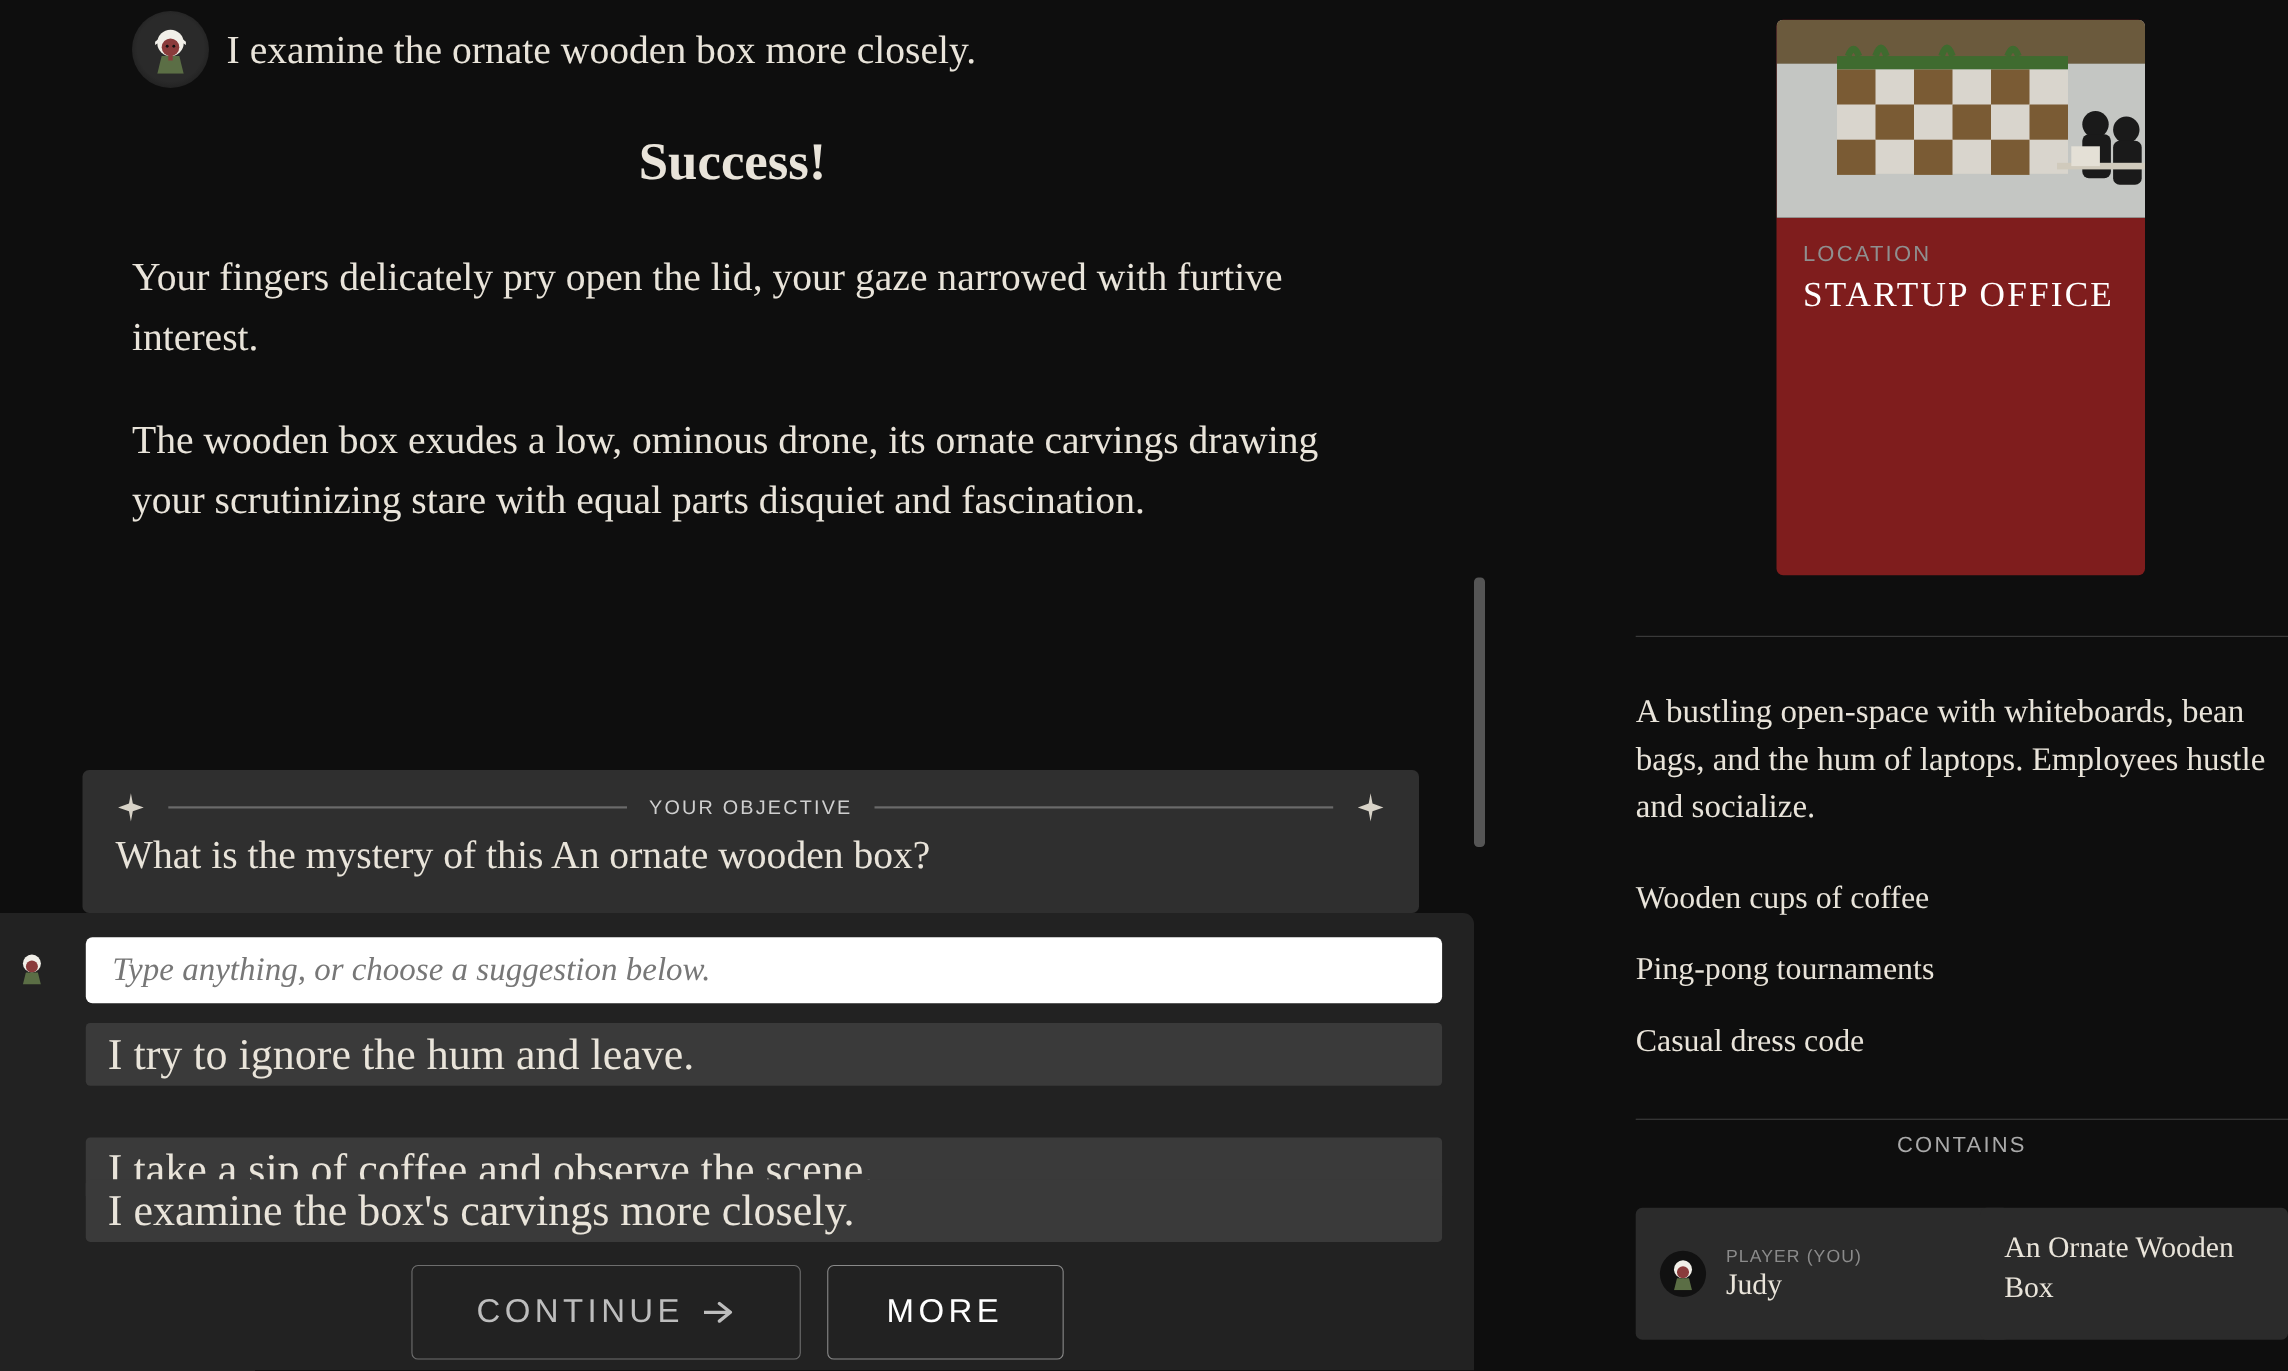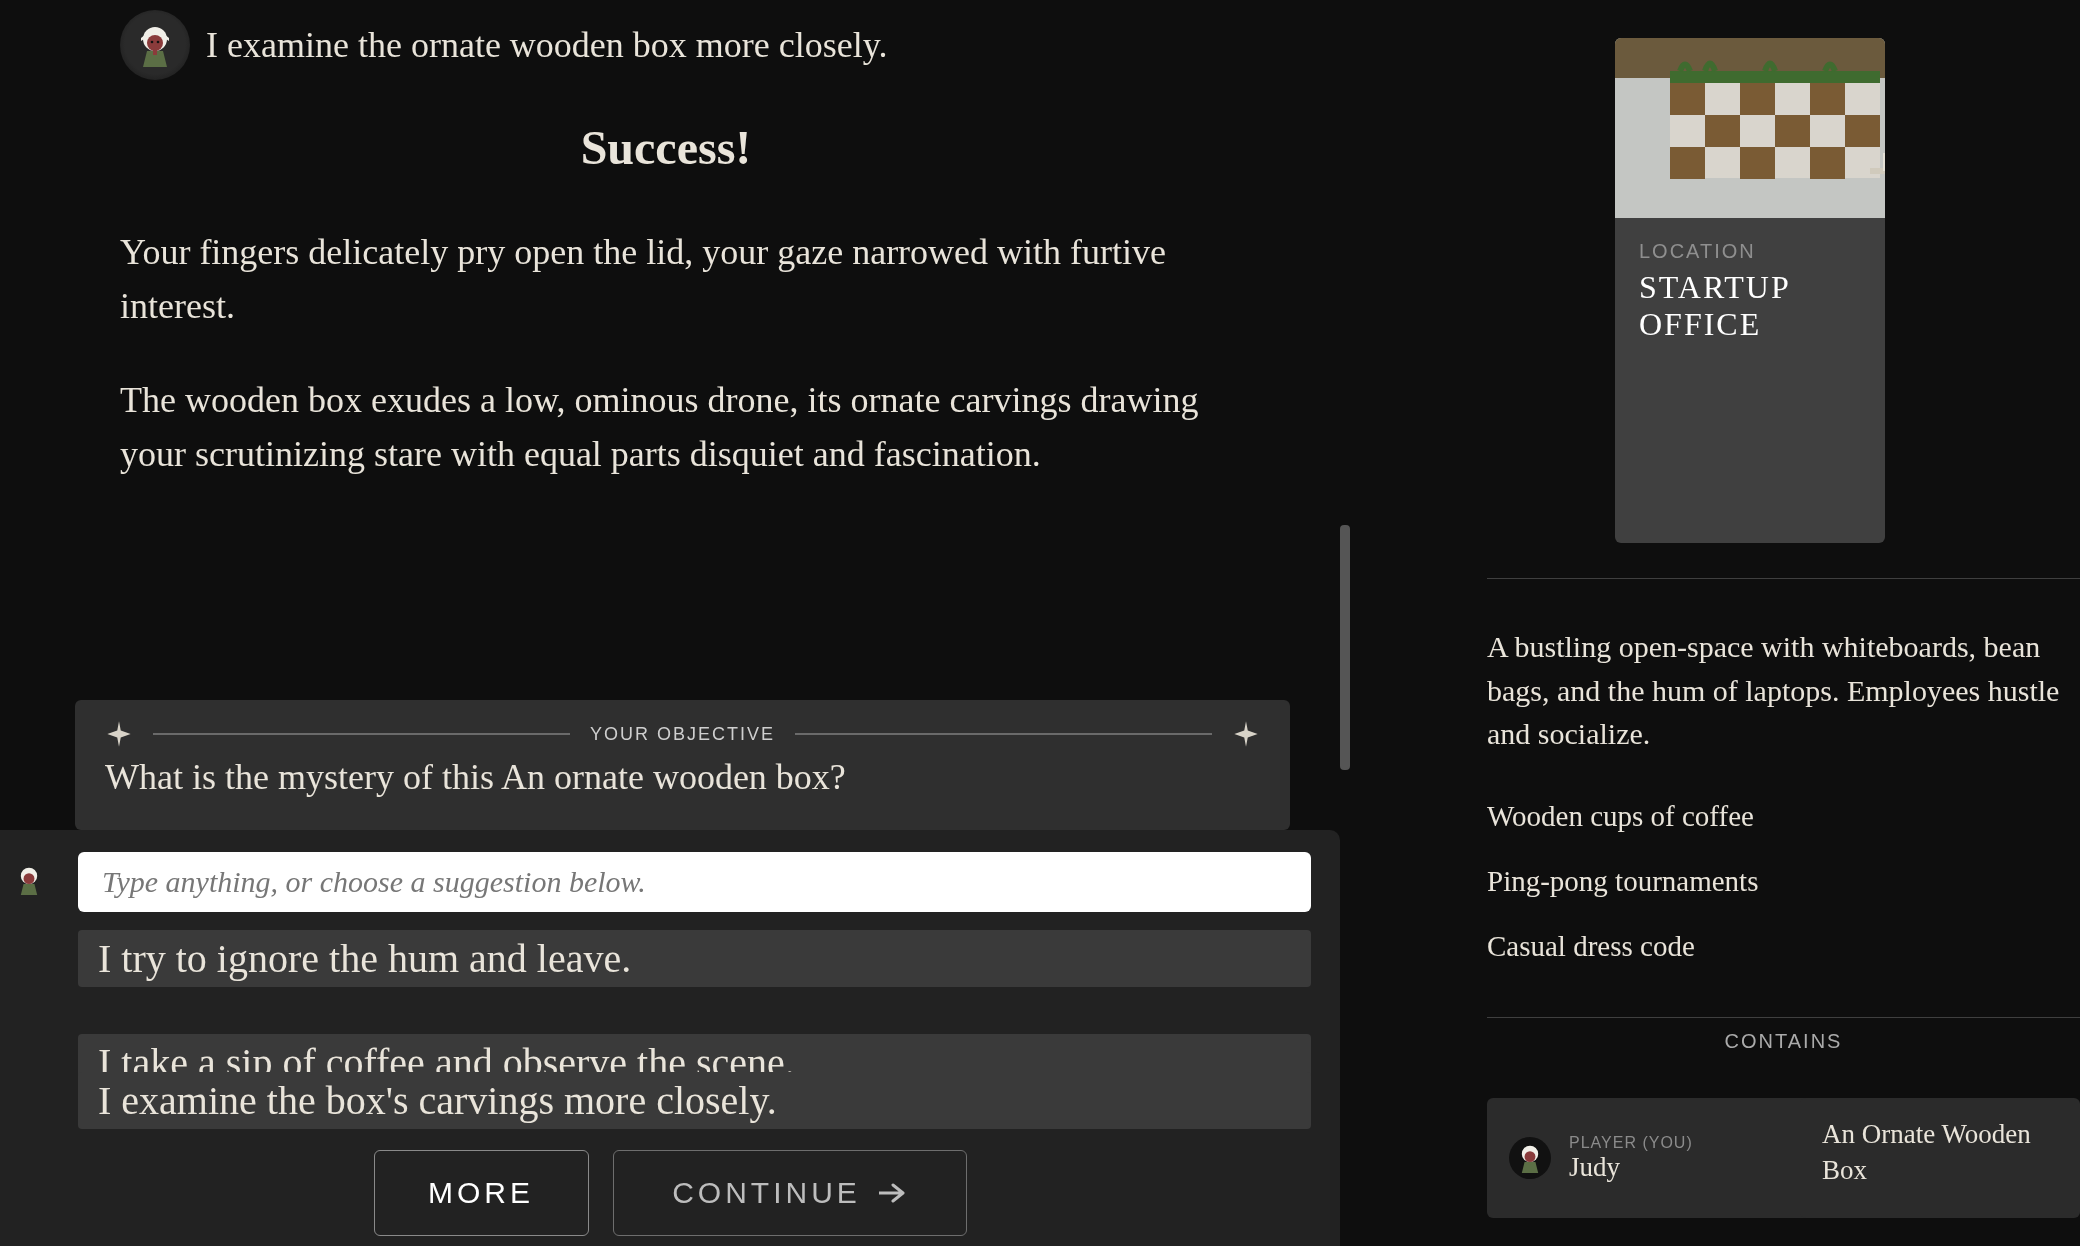--- a/index.html
+++ b/index.html
@@ -50,21 +50,21 @@
   .suggestion{position:absolute;left:78px;width:1233px;height:57px;background:#3a3a3a;border-radius:4px;font-size:40px;font-family:Liberation Serif, serif;display:flex;align-items:center;padding:0 20px;color:var(--text);cursor:pointer;}
   .s1{top:930px;} .s2{top:1034px;} .s3{top:1072px;}
 
   .btn-row{position:absolute;left:0;width:1340px;top:1150px;display:flex;justify-content:center;gap:24px;}
   .btn{height:86px;border:1.5px solid #8a8a8a;border-radius:6px;background:transparent;color:#fff;font-family:Arial,Helvetica,sans-serif;font-size:30px;letter-spacing:4px;display:flex;align-items:center;justify-content:center;gap:18px;cursor:pointer;}
   .btn.more{width:215px;}
   .btn.continue{width:354px;color:#bdbdbd;border-color:#6e6e6e;}
   .arrow{width:28px;height:20px;}
 
   
-  .loc-card{position:absolute;left:135px;top:38px;width:270px;height:505px;background:#404040;border-radius:6px;overflow:hidden;}
+  .loc-card{position:absolute;left:135px;top:18px;width:335px;height:505px;background:#7f1d1d;border-radius:6px;overflow:hidden;}
   .loc-img{width:100%;height:180px;background:#3a3a3a;position:relative;overflow:hidden;}
   .loc-label{font-family:Arial,Helvetica,sans-serif;font-size:20px;letter-spacing:2px;color:#8f8f8f;margin:22px 0 6px 24px;}
   .loc-name{font-family:Georgia,serif;font-size:32px;letter-spacing:2px;color:#fff;margin:0 24px;}
 
   .hr{position:absolute;left:7px;width:593px;height:1px;background:#3f3f3f;}
   .hr1{top:578px;} .hr2{top:1017px;}
 
   .loc-desc{position:absolute;left:7px;top:625px;width:593px;font-size:30px;line-height:1.45;font-family:Georgia,serif;}
   .bullet{position:absolute;left:7px;width:593px;font-size:29px;font-family:Georgia,serif;}
   .b1{top:800px;} .b2{top:865px;} .b3{top:930px;}
@@ -135,27 +135,27 @@
     </svg>
   </div>
 
   <input class="text-input" type="text" placeholder="Type anything, or choose a suggestion below." style="">
 
   <div class="suggestion s1">I try to ignore the hum and leave.</div>
   <div class="suggestion s2">I take a sip of coffee and observe the scene.</div>
   <div class="suggestion s3">I examine the box's carvings more closely.</div>
 
   <div class="btn-row">
-    <button class="btn more">MORE</button>
     <button class="btn continue">
       <span>CONTINUE</span>
       <svg class="arrow" viewBox="0 0 28 20">
         <path d="M0 10 L22 10 M14 2 L24 10 L14 18" stroke="#bdbdbd" stroke-width="3" fill="none" stroke-linecap="round" stroke-linejoin="round"></path>
       </svg>
     </button>
+    <button class="btn more">MORE</button>
   </div>
 </div>
 
 <div class="side-col">
 
   <div class="loc-card">
     <div class="loc-img">
       <svg viewBox="0 0 335 180" width="335" height="180">
         <rect width="335" height="180" fill="#9aa09a"></rect>
         <rect x="0" y="0" width="335" height="40" fill="#6b5a3d"></rect>

